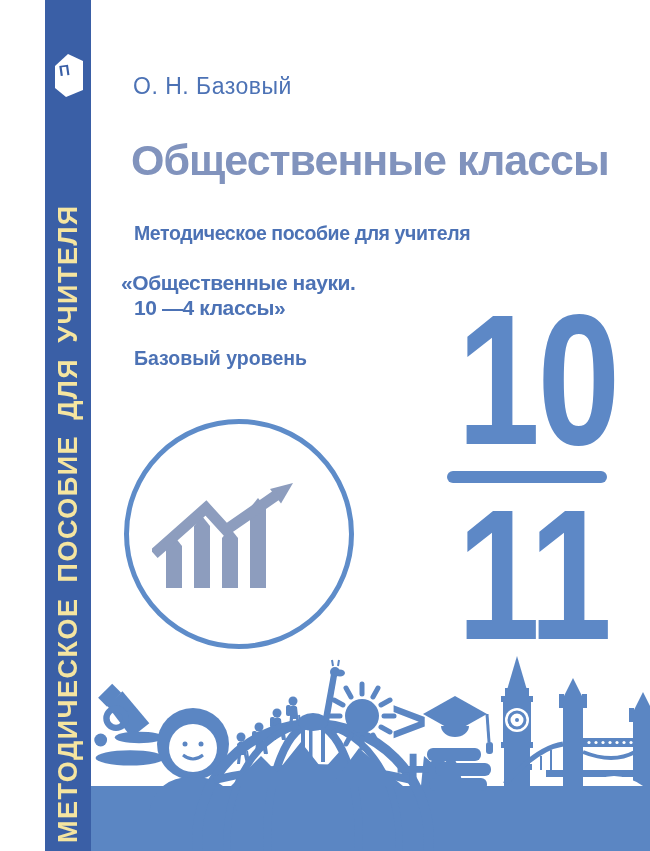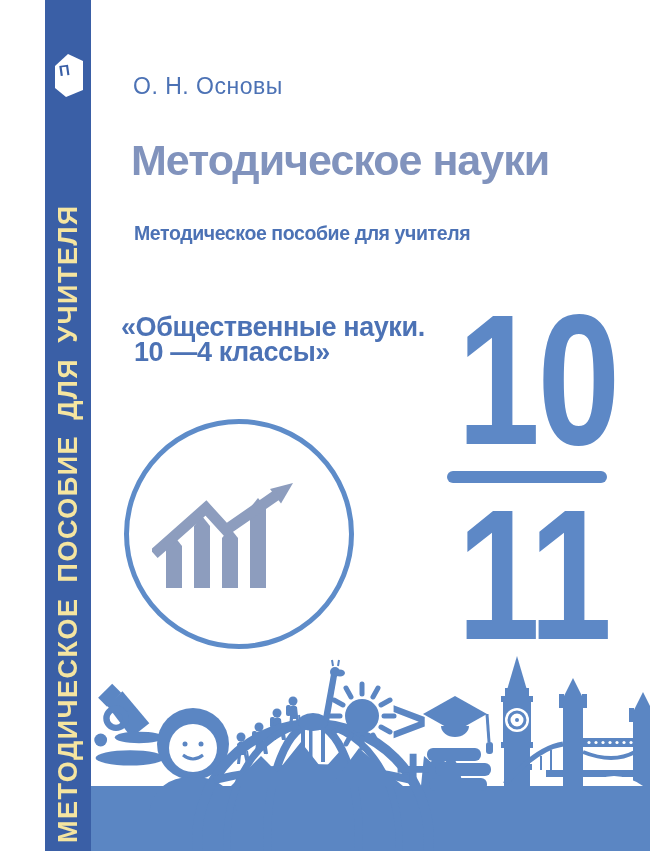--- a/index.html
+++ b/index.html
@@ -10,22 +10,22 @@
   .spine-logo{position:absolute;top:50px;left:4px;width:38px;height:48px;}
   .spine-text{position:absolute;left:7px;top:130px;height:713px;width:32px;line-height:32px;
         writing-mode:vertical-rl;transform:rotate(180deg);white-space:nowrap;
         color:#F5E5A0;font-weight:bold;font-size:27px;letter-spacing:1.5px;word-spacing:6px;}
   
   .author{position:absolute;left:133px;top:73px;font-size:23px;color:#4C72B5;letter-spacing:.5px;}
   .title{position:absolute;left:131px;top:136px;font-size:43px;font-weight:bold;
         color:#8193BD;letter-spacing:-1px;white-space:nowrap;}
   .edition{position:absolute;left:134px;top:221px;font-size:19.5px;font-weight:bold;
         color:#4C72B5;line-height:25px;letter-spacing:-0.4px;}
-  .textbook{position:absolute;left:134px;top:271px;font-size:27px;font-weight:bold;
-        color:#4C72B5;line-height:24.5px;letter-spacing:-0.4px;margin-top:44px;}
+  .textbook{position:absolute;left:134px;top:271px;font-size:21px;font-weight:bold;
+        color:#4C72B5;line-height:24.5px;letter-spacing:-0.4px;}
   .textbook .hang{margin-left:-13px;}
   .level{position:absolute;left:134px;top:347px;font-size:19.5px;font-weight:bold;color:#4C72B5;}
   
   .grade{position:absolute;left:440px;width:172px;text-align:center;color:#5D88C6;
         font-size:186px;line-height:155px;font-weight:bold;letter-spacing:-3px;
         transform:scaleX(0.8);transform-origin:center top;}
   .grade-top{top:302px;}
   .grade-bottom{top:497px;}
   .grade-divider{position:absolute;left:447px;top:471px;width:160px;height:12px;
         border-radius:6px;background:#5D88C6;}
@@ -41,31 +41,32 @@
 <div class="page">
 
   <div class="spine">
     <svg class="spine-logo" viewBox="0 0 38 48">
       <polygon points="6,16 19,4 34,11 34,40 17,47 6,38" fill="#ffffff"></polygon>
       <text x="10" y="25" font-size="15" font-weight="bold" fill="#3A5FA6" transform="rotate(-8 19 20)">П</text>
     </svg>
     <div class="spine-text">МЕТОДИЧЕСКОЕ ПОСОБИЕ ДЛЯ УЧИТЕЛЯ</div>
   </div>
 
-  <div class="author">О. Н. Основы</div>
-  <div class="title">Методическое науки</div>
+  <div class="author">О. Н. Базовый</div>
+  <div class="title">Общественные классы</div>
 
   <div class="edition">
     <div>Методическое пособие для учителя</div>
   </div>
 
   <div class="textbook">
     <div class="hang">«Общественные науки.</div>
     <div>10 —4 классы»</div>
   </div>
+  <div class="level">Базовый уровень</div>
 
   <div class="grade grade-top">10</div>
   <div class="grade-divider"></div>
   <div class="grade grade-bottom">11</div>
 
   <div class="badge-circle">
     <svg width="175" height="108" viewBox="0 0 175 108">
       <g fill="#8D9DBE">
         <path d="M14,108 V66 L22,56 L30,66 V108 Z"></path>
         <path d="M42,108 V46 L50,36 L58,46 V108 Z"></path>

